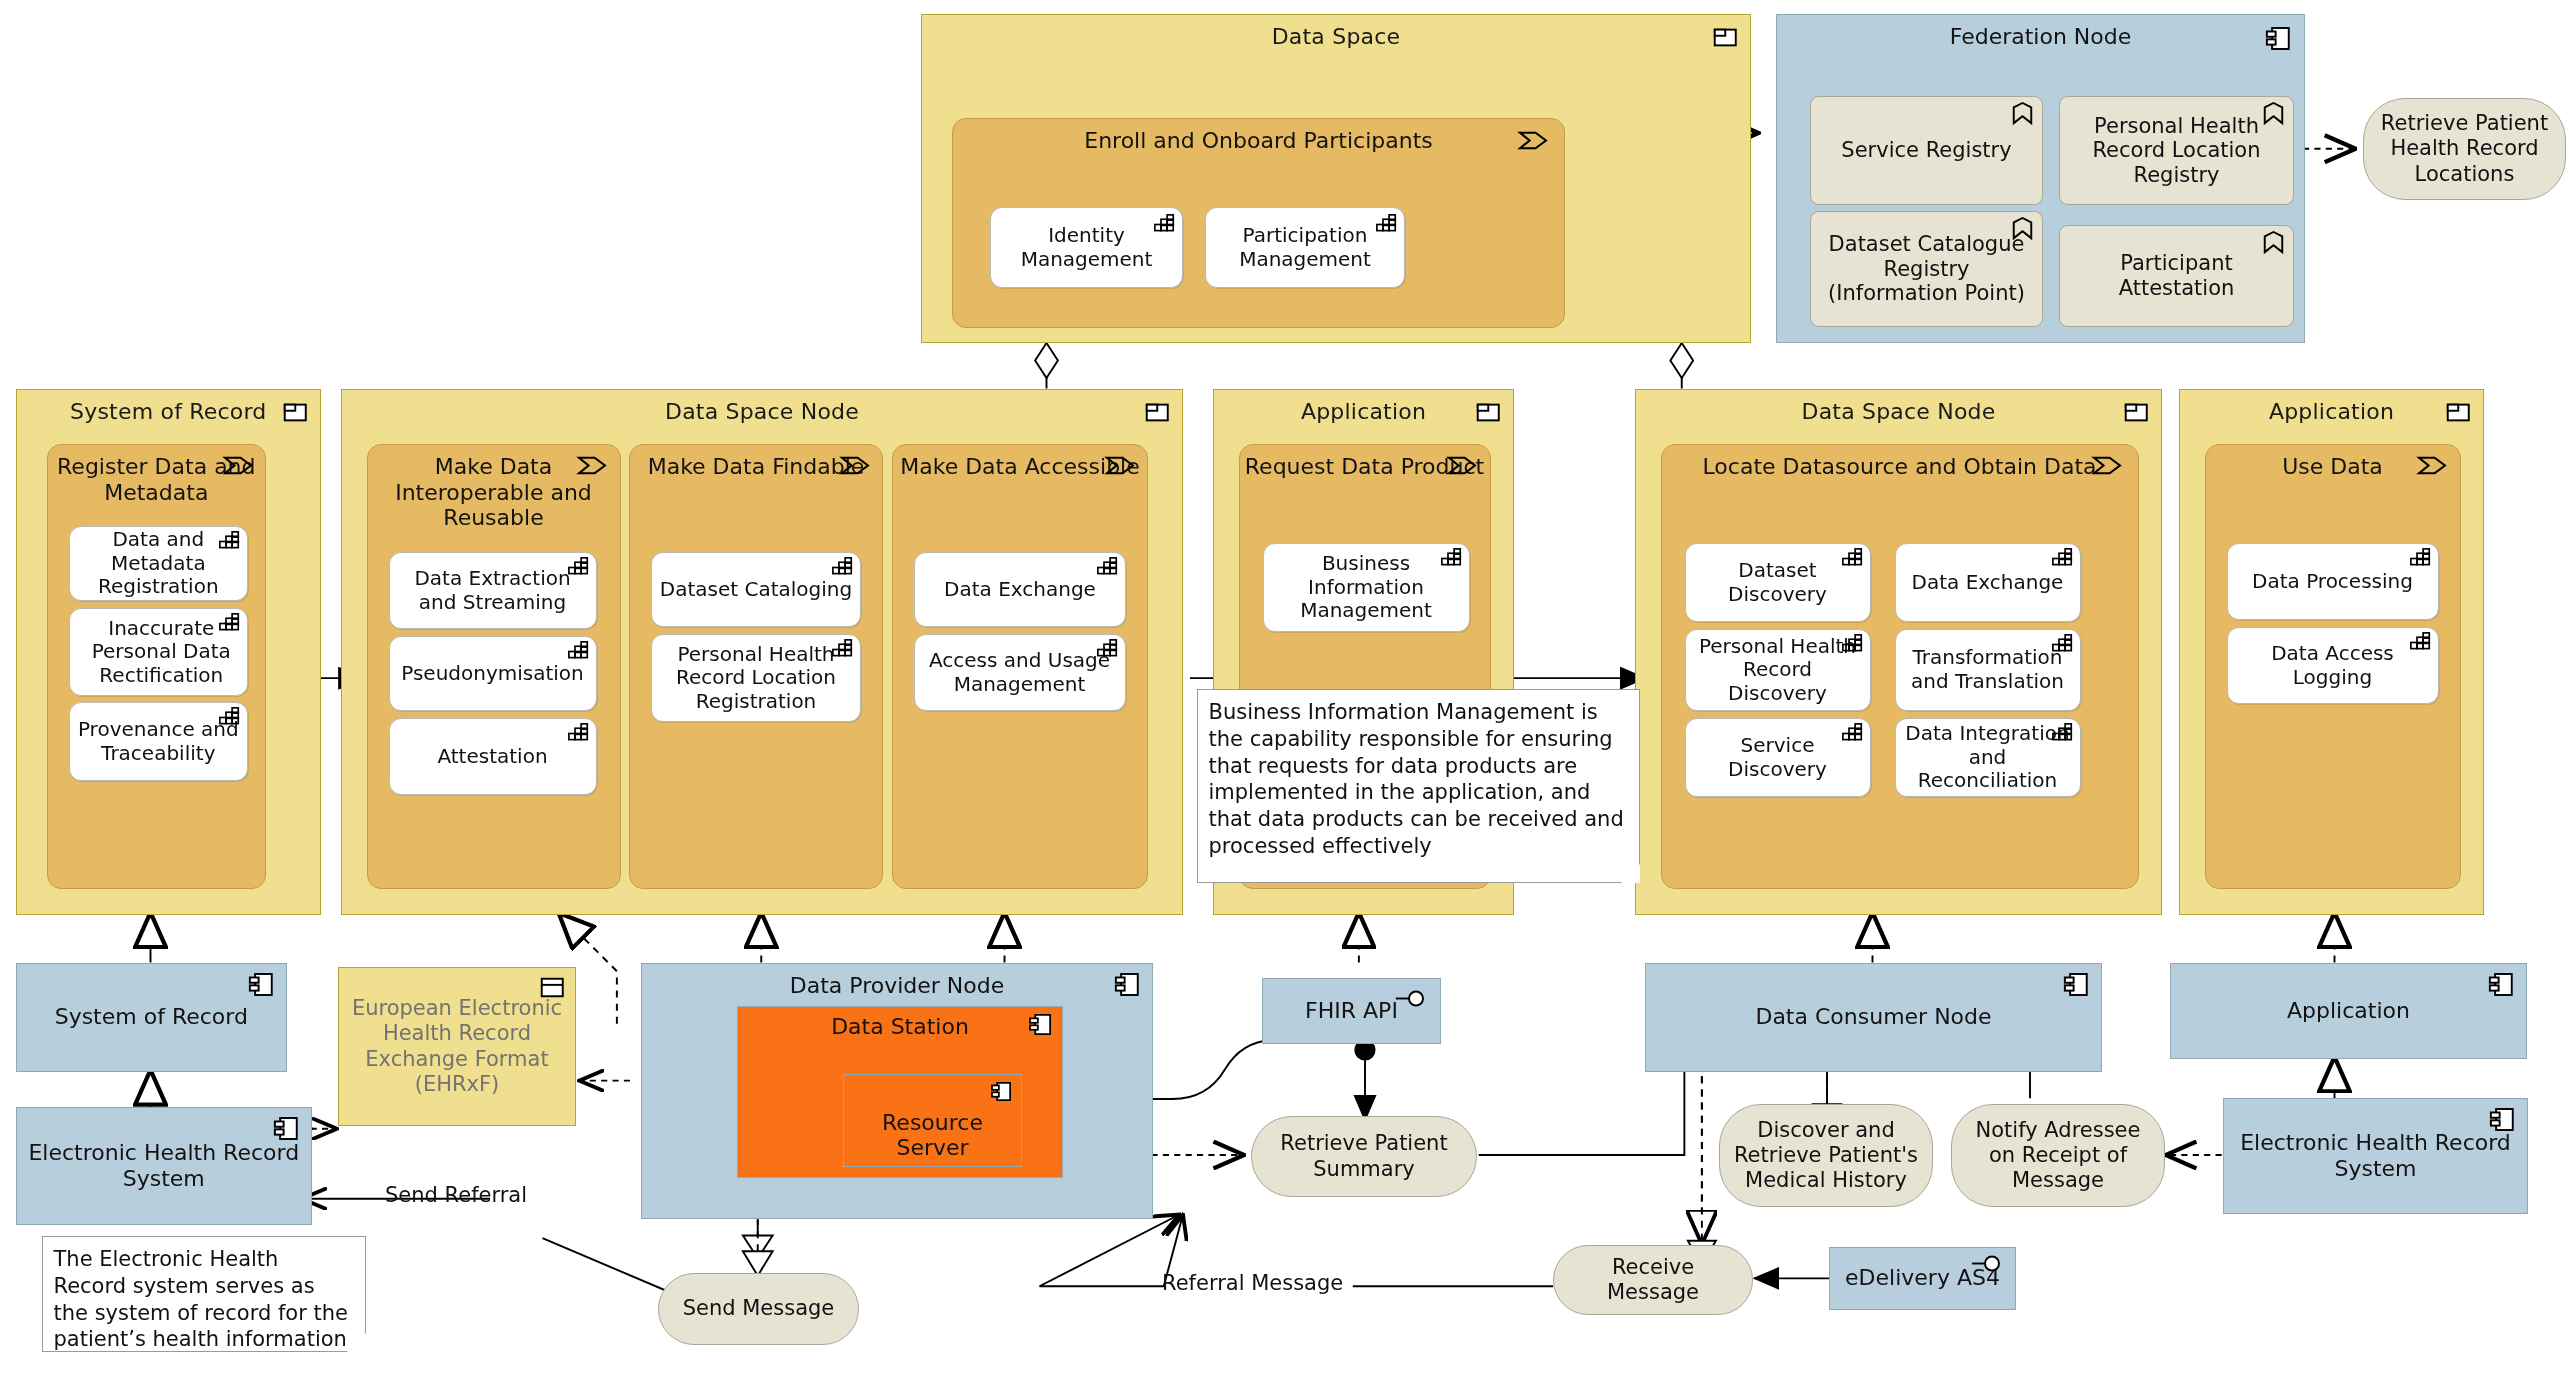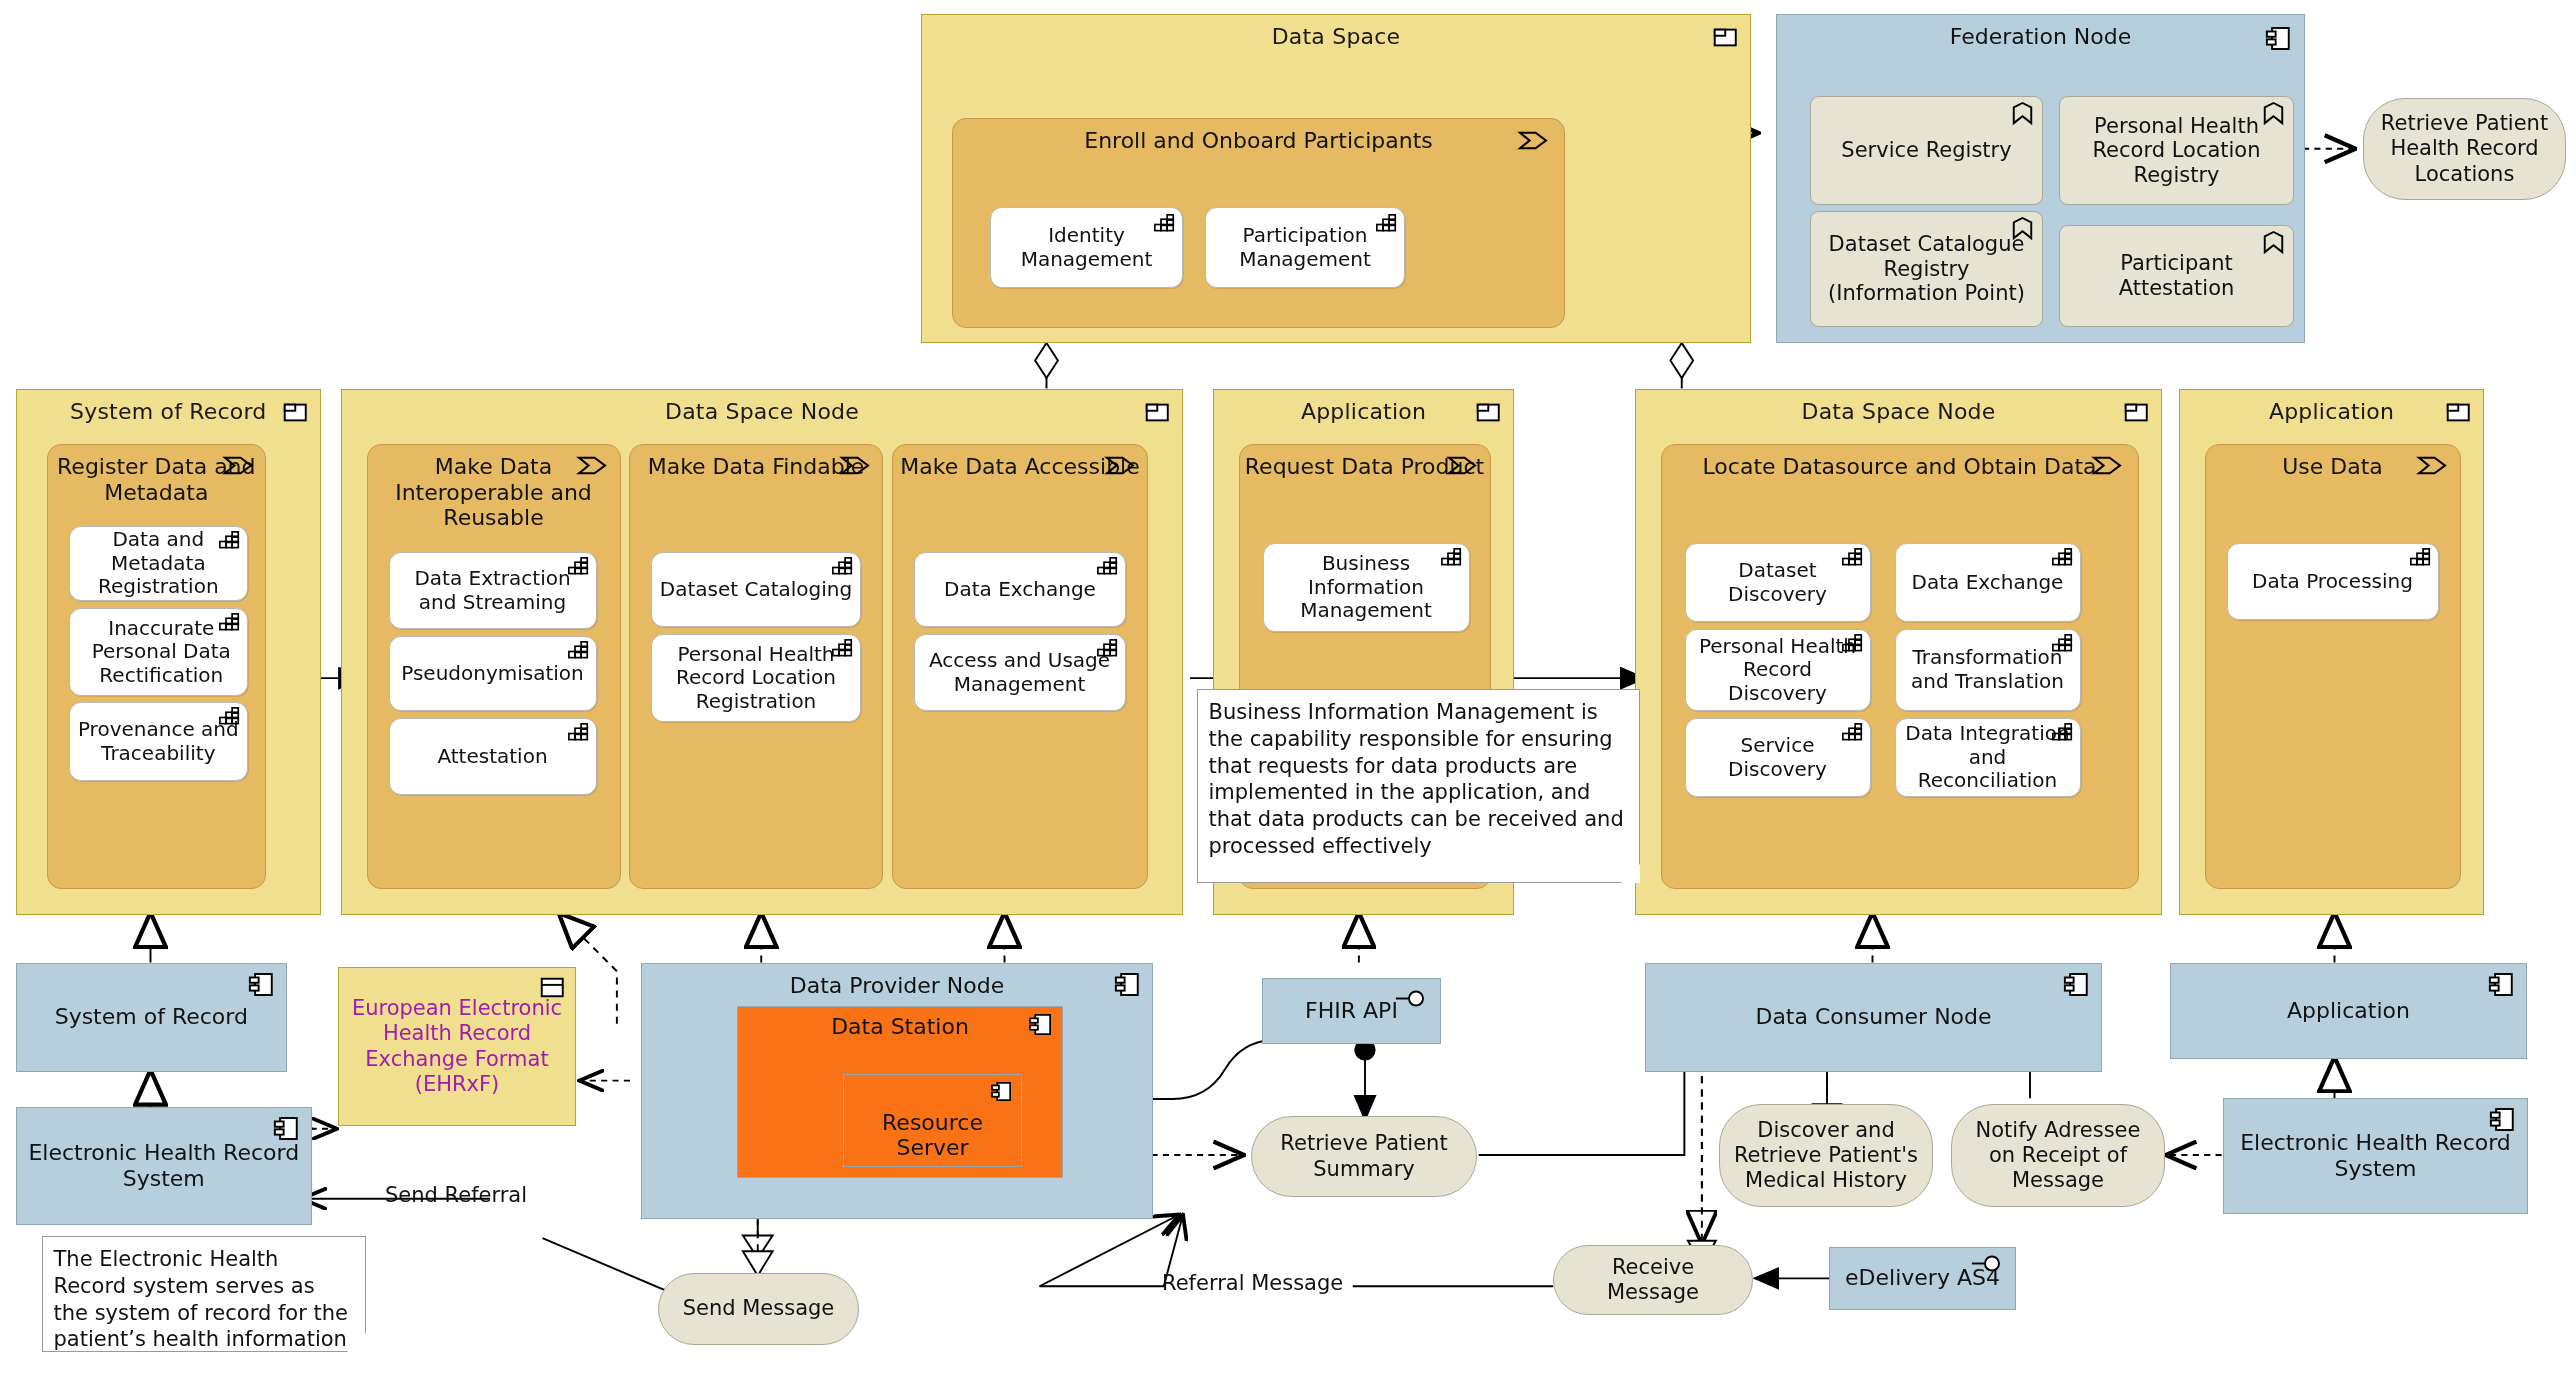--- a/index.html
+++ b/index.html
@@ -55,21 +55,21 @@
   
   .reg{
     background:#e6e3d2;border:1.3px solid #a9a795;border-radius:8.8px;
     display:flex;align-items:center;justify-content:center;text-align:center;
     font-size:21px;color:#111;line-height:1.17;padding:1.8px 7px;
   }
   
   .dataobj{
     background:#efdf8e;border:1.8px solid #b9a235;
     display:flex;align-items:center;justify-content:center;text-align:center;
-    font-size:21px;color:#a21caf;line-height:1.2;padding:5.3px 8.8px;
+    font-size:21px;color:#737373;line-height:1.2;padding:5.3px 8.8px;
   }
   
   .note{
     background:#fff;border:1.3px solid #9a9a9a;
     font-size:21px;color:#111;line-height:1.28;padding:8.8px 10.5px;
     box-sizing:border-box;
   }
   .note .clip{position:absolute;right:-0.9px;bottom:-0.9px;width:0;height:0;
     border-left:19px solid transparent;border-bottom:19px solid #fff;}
   .free-label{position:absolute;font-size:21px;color:#111;white-space:nowrap;}
@@ -649,20 +649,35 @@
                 <rect x="1" y="12" width="7" height="7"></rect>
                 <rect x="8" y="6" width="7" height="7"></rect>
                 <rect x="8" y="12" width="7" height="7"></rect>
                 <rect x="15" y="1" width="7" height="6"></rect>
                 <rect x="15" y="6" width="7" height="7"></rect>
                 <rect x="15" y="12" width="7" height="7"></rect>
               </g>
             </svg>
         </span>
       </div>
+      <div class="abs cap" style="left:21px;top:182px;width:212px;height:77px;">
+        <span>Data Access Logging</span>
+        <span class="ic" style="right:7px;top:4.4px;">
+          <svg width="21" height="17.5" viewBox="0 0 24 20">
+              <g fill="none" stroke="#000" stroke-width="1.9">
+                <rect x="1" y="12" width="7" height="7"></rect>
+                <rect x="8" y="6" width="7" height="7"></rect>
+                <rect x="8" y="12" width="7" height="7"></rect>
+                <rect x="15" y="1" width="7" height="6"></rect>
+                <rect x="15" y="6" width="7" height="7"></rect>
+                <rect x="15" y="12" width="7" height="7"></rect>
+              </g>
+            </svg>
+        </span>
+      </div>
     </div>
   </div>
 
   <div class="abs note" style="left:1197px;top:689px;width:443px;height:194px;z-index:40;">
     <span>Business Information Management is the capability responsible for ensuring that requests for data products are implemented in the application, and that data products can be received and processed effectively</span>
     <span class="clip"></span>
   </div>
 
   <div class="abs node-blue center-lbl" style="left:15.8px;top:963px;width:271px;height:109px;">
     <div class="hdr">System of Record</div>

